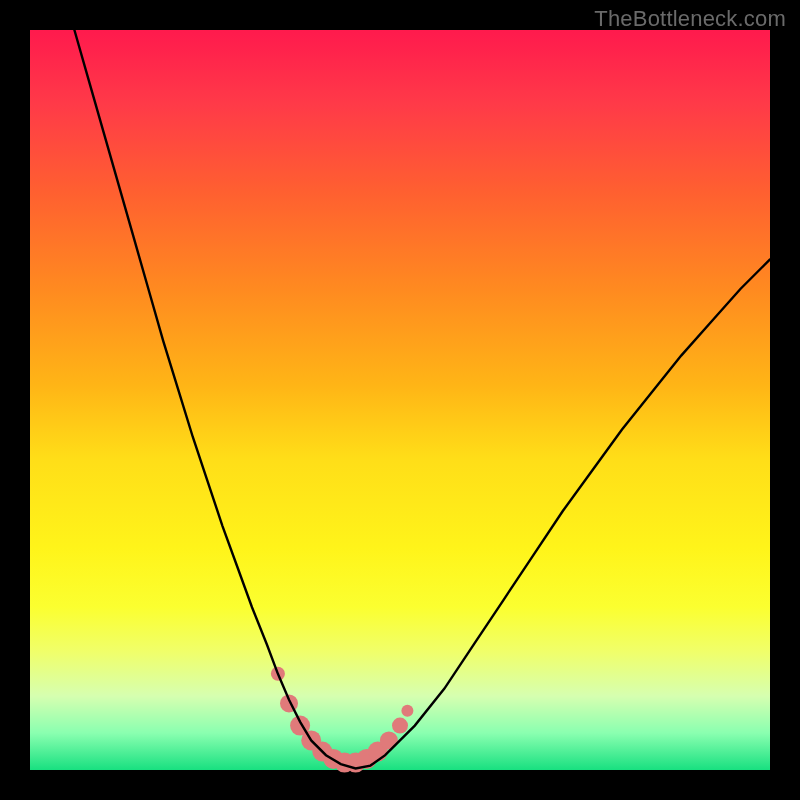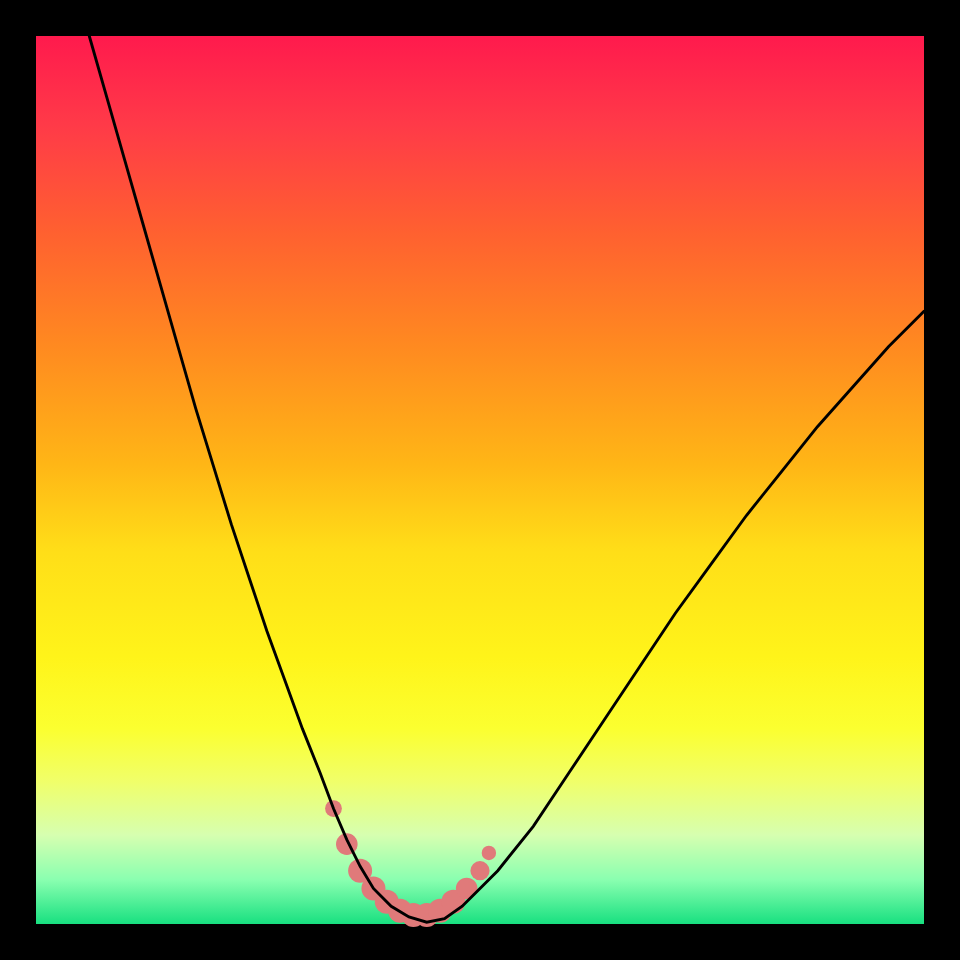--- a/index.html
+++ b/index.html
@@ -77,13 +77,14 @@
           <circle cx="325.6" cy="732.6" r="10" fill="#e07a7a"></circle>
           <circle cx="336.7" cy="728.9" r="10" fill="#e07a7a"></circle>
           <circle cx="347.8" cy="721.5" r="10" fill="#e07a7a"></circle>
           <circle cx="358.9" cy="710.4" r="9" fill="#e07a7a"></circle>
           <circle cx="370.0" cy="695.6" r="8" fill="#e07a7a"></circle>
           <circle cx="377.4" cy="680.8" r="6" fill="#e07a7a"></circle>
         </g>
       <path id="curve-path" fill="none" stroke="#000" stroke-width="2.4" stroke-linecap="round" d="M44.4 0.0 L59.2 51.8 L74.0 103.6 L88.8 155.4 L103.6 207.2 L118.4 259.0 L133.2 310.8 L148.0 358.9 L162.8 407.0 L177.6 451.4 L192.4 495.8 L207.2 536.5 L222.0 577.2 L236.8 614.2 L247.9 643.8 L259.0 669.7 L270.1 691.9 L281.2 710.4 L296.0 725.2 L310.8 734.1 L325.6 738.5 L340.4 735.6 L355.2 725.2 L384.8 695.6 L414.4 658.6 L444.0 614.2 L473.6 569.8 L503.2 525.4 L532.8 481.0 L562.4 440.3 L592.0 399.6 L621.6 362.6 L651.2 325.6 L680.8 292.3 L710.4 259.0 L740.0 229.4"></path>
     </svg>
   </div>
+  <div class="watermark">TheBottleneck.com</div>
 </div>
 
 </body></html>

